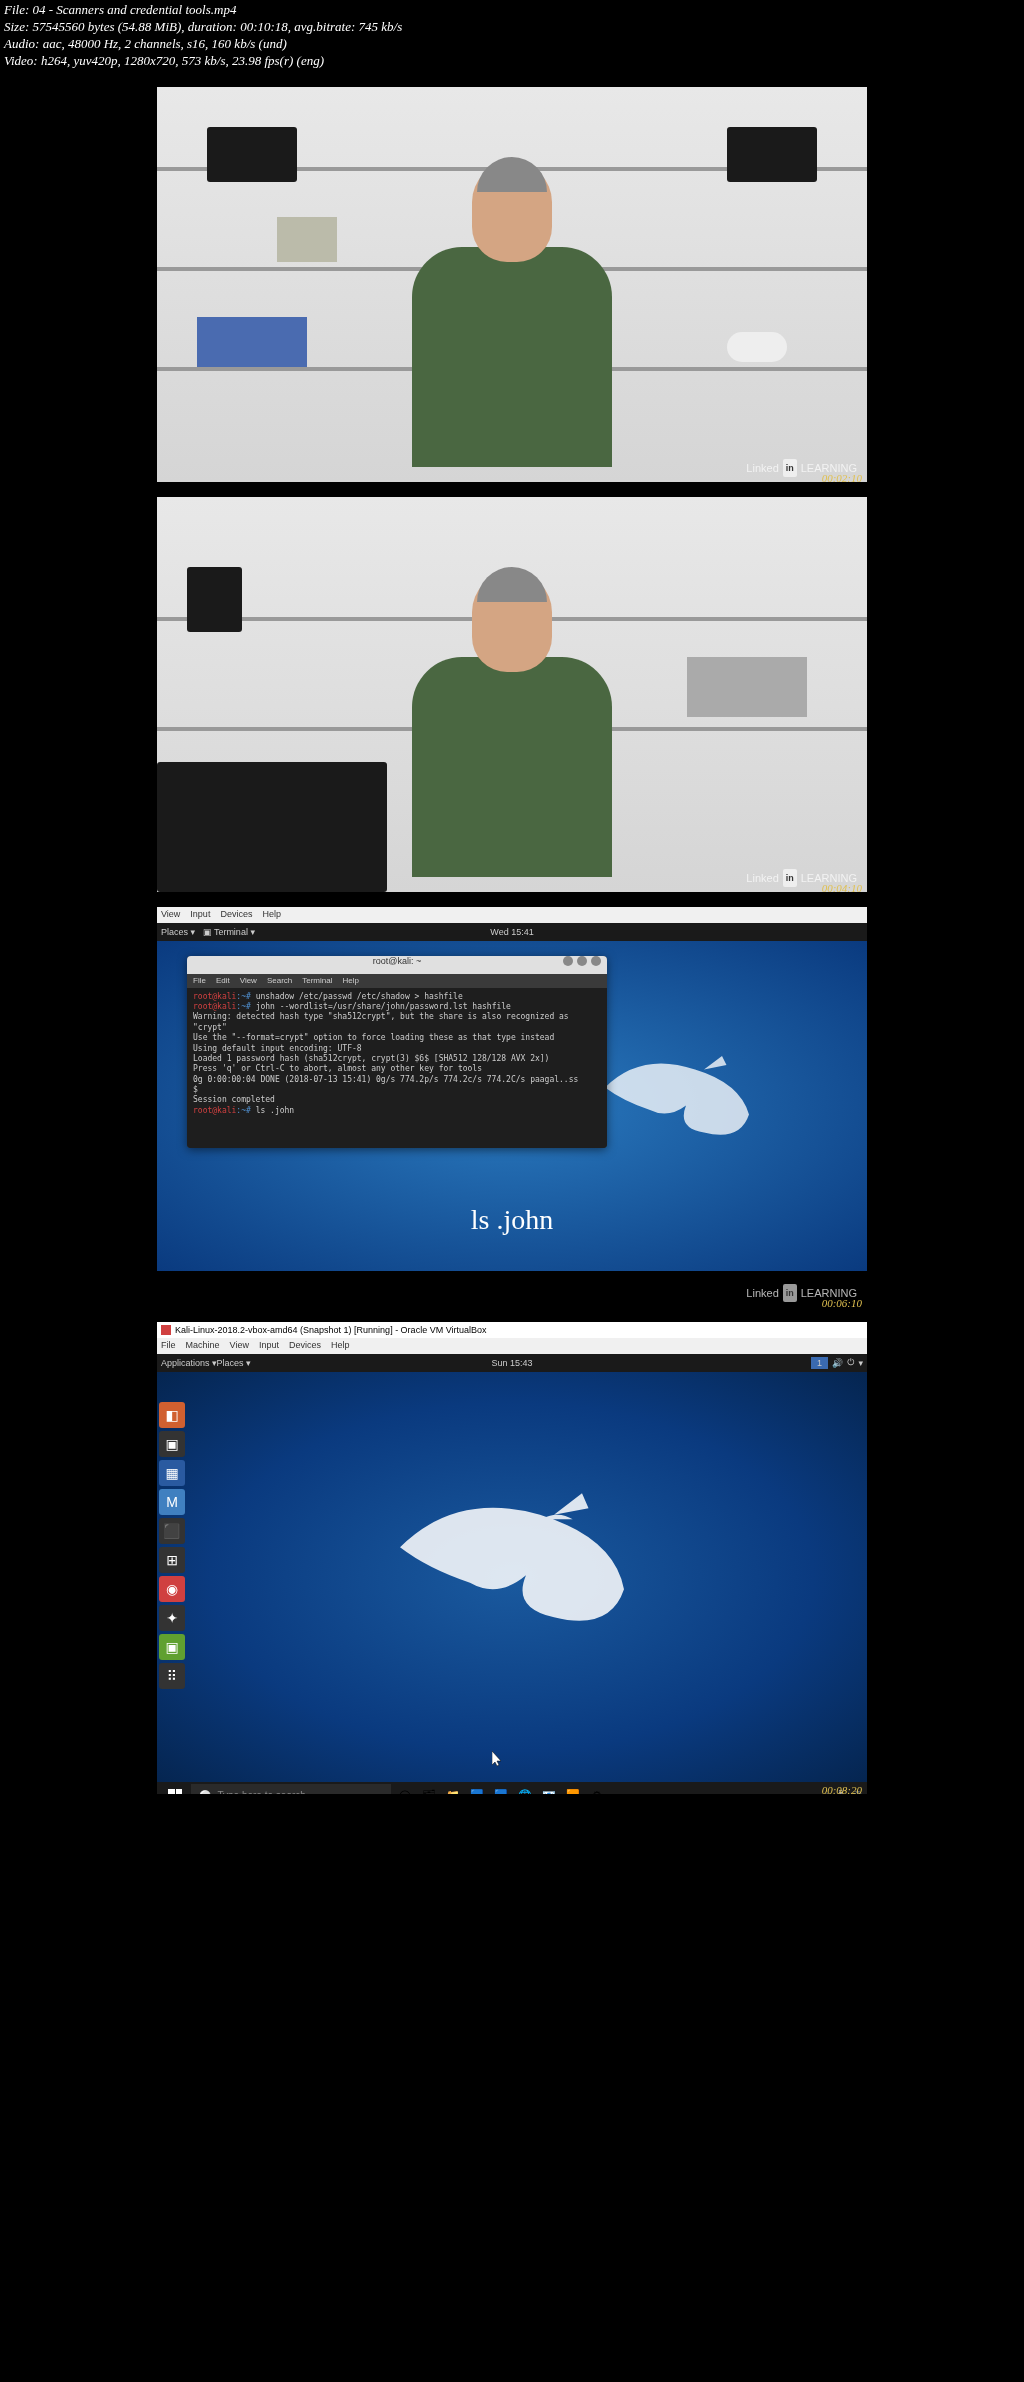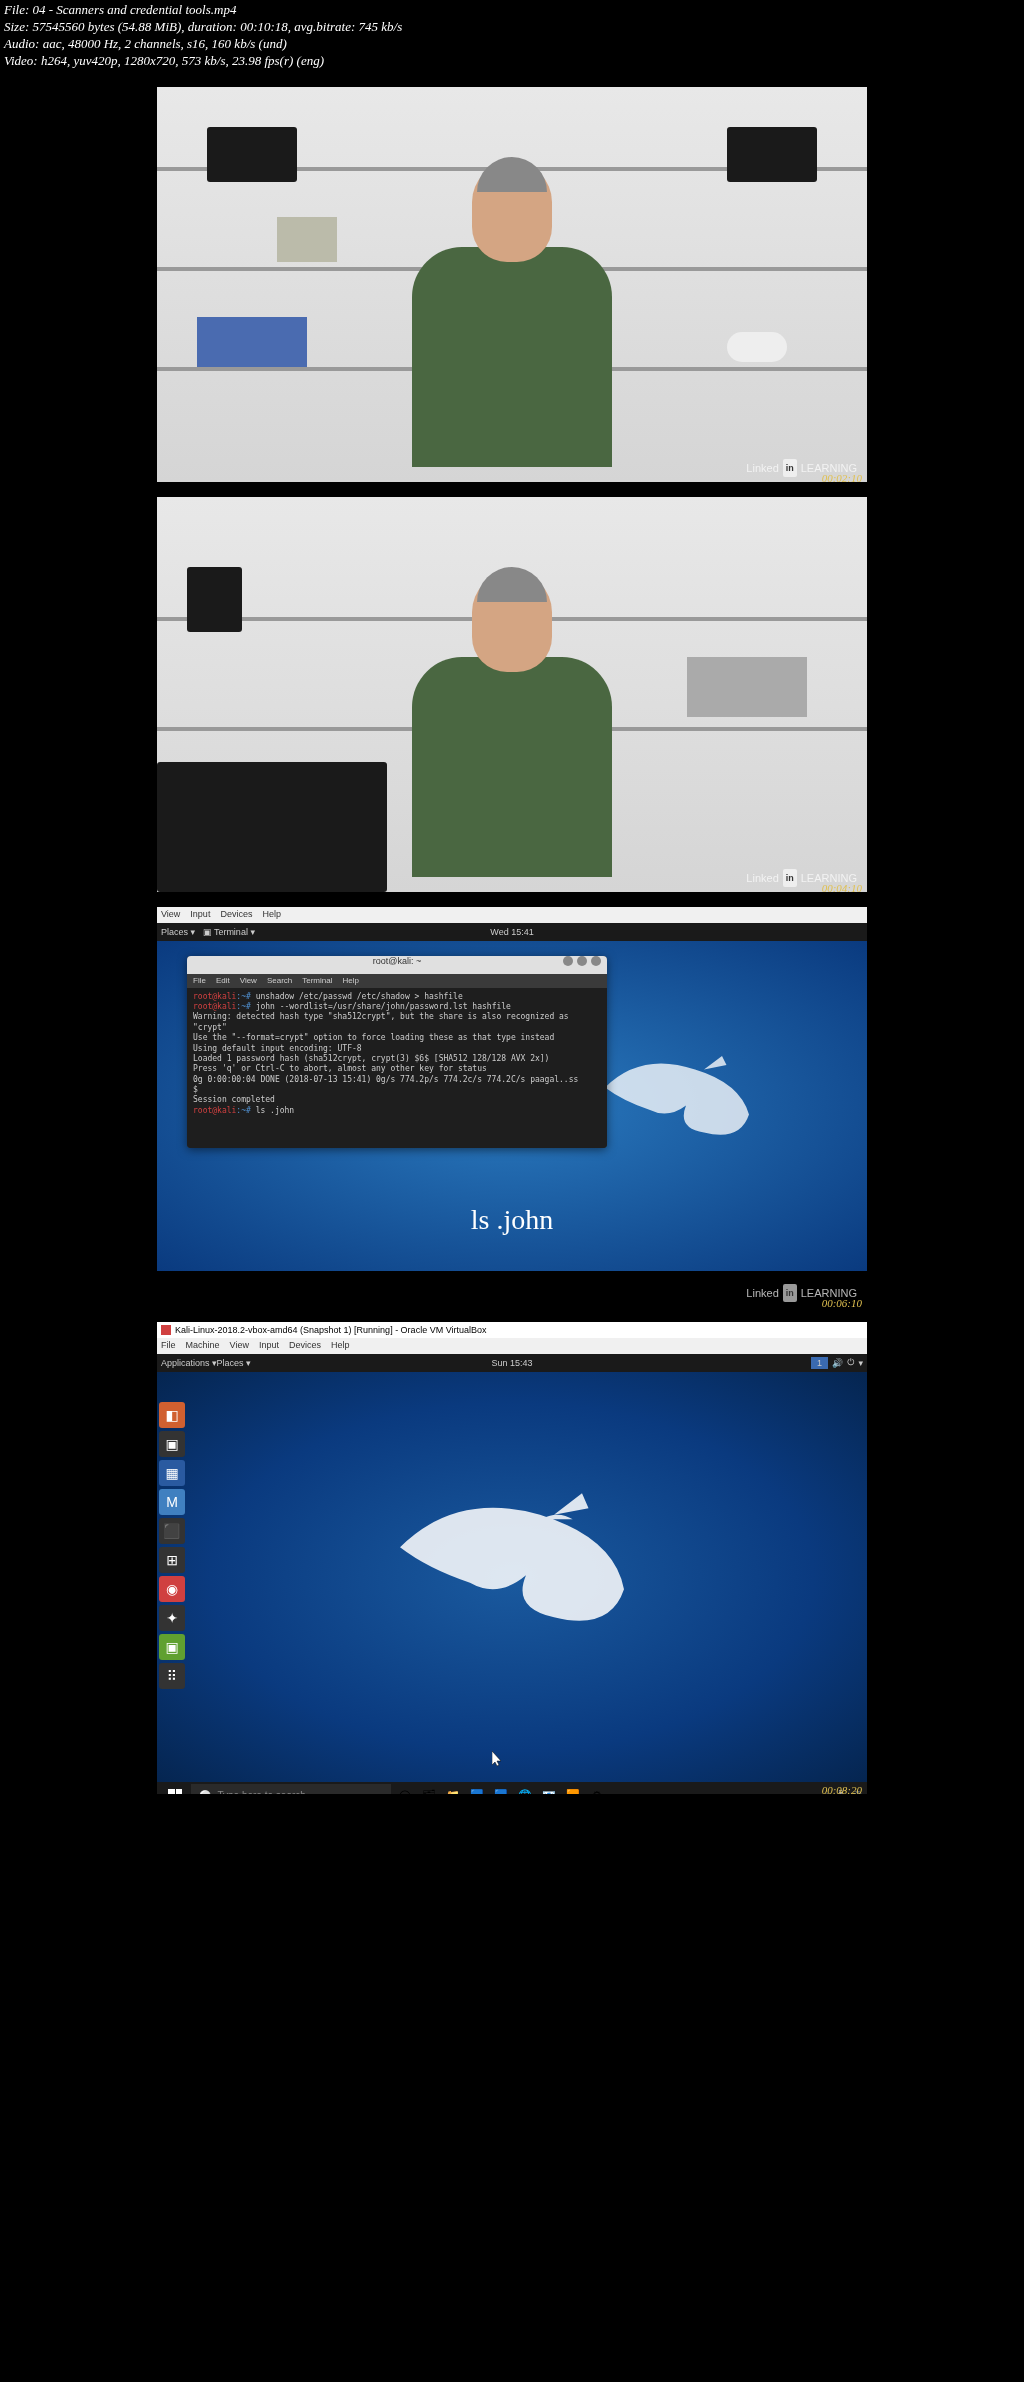--- a/index.html
+++ b/index.html
@@ -146,21 +146,21 @@
         <span>Terminal</span>
         <span>Help</span>
       </div>
       <div class="term-body" id="term-body">
           <div><span class="prompt">root@kali</span><span class="host">:~#</span> unshadow /etc/passwd /etc/shadow &gt; hashfile</div>
           <div><span class="prompt">root@kali</span><span class="host">:~#</span> john --wordlist=/usr/share/john/password.lst hashfile</div>
           <div>Warning: detected hash type "sha512crypt", but the share is also recognized as "crypt"</div>
           <div>Use the "--format=crypt" option to force loading these as that type instead</div>
           <div>Using default input encoding: UTF-8</div>
           <div>Loaded 1 password hash (sha512crypt, crypt(3) $6$ [SHA512 128/128 AVX 2x])</div>
-          <div>Press 'q' or Ctrl-C to abort, almost any other key for status</div>
+          <div>Press 'q' or Ctrl-C to abort, almost any other key for tools</div>
           <div>0g 0:00:00:04 DONE (2018-07-13 15:41) 0g/s 774.2p/s 774.2c/s 774.2C/s paagal..ss</div>
           <div>$</div>
           <div>Session completed</div>
           <div><span class="prompt">root@kali</span><span class="host">:~#</span> ls .john</div>
         </div>
     </div>
     <div class="subtitle-bar">ls .john</div>
   </div>
   <div class="watermark">
     <span>Linked</span>

